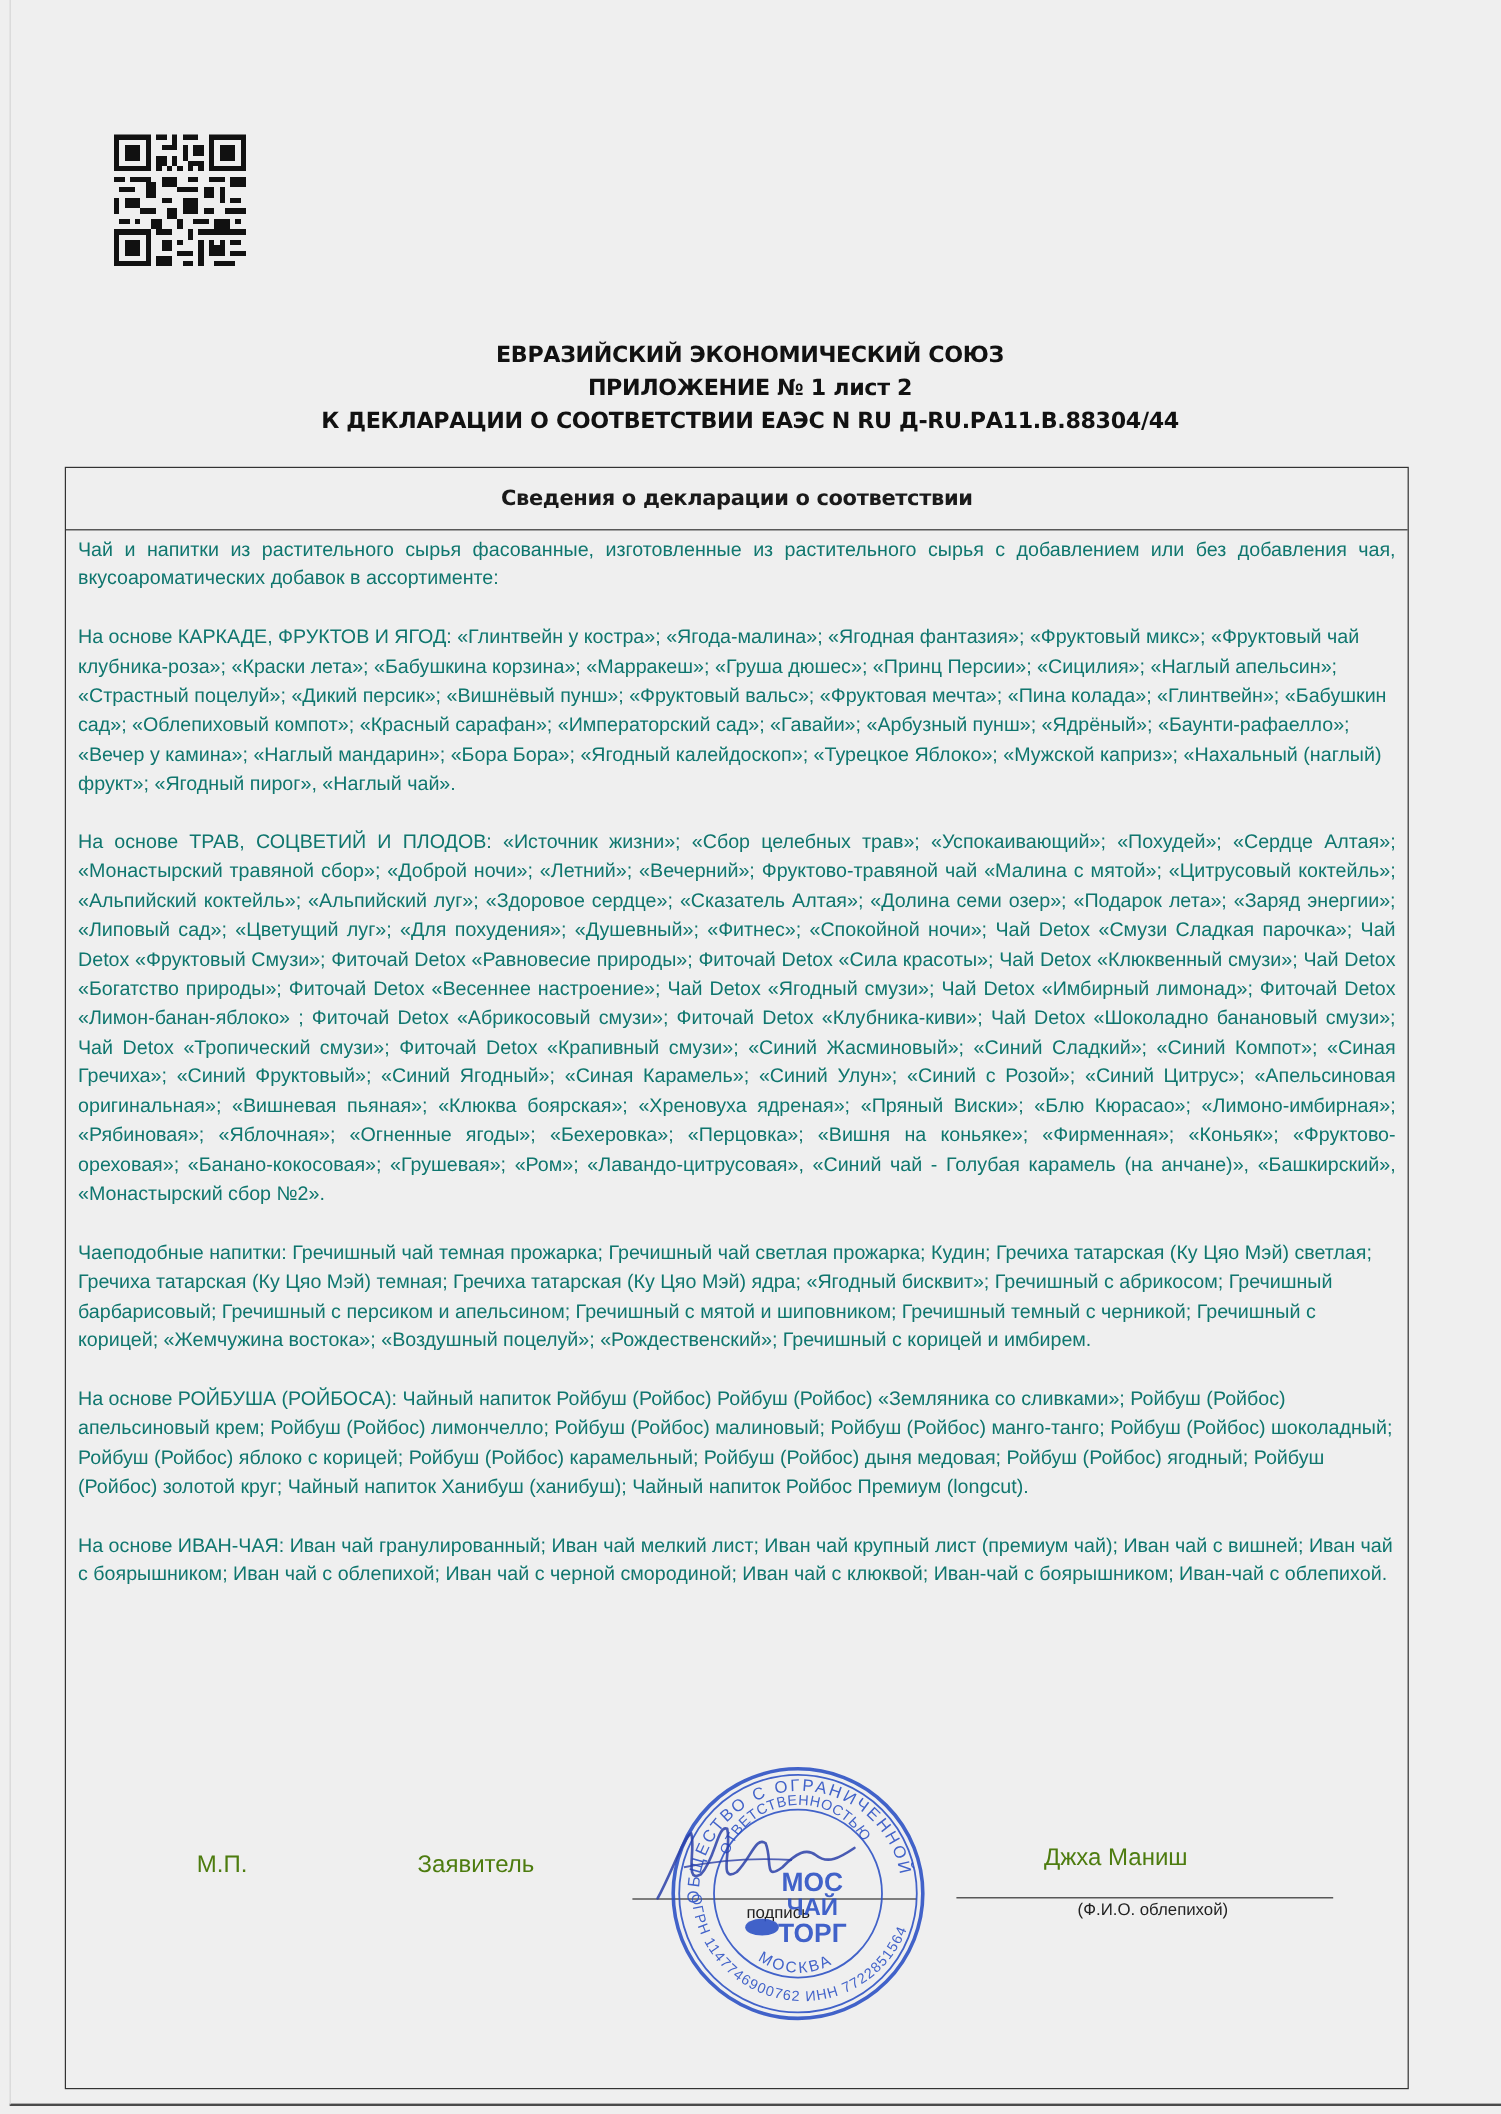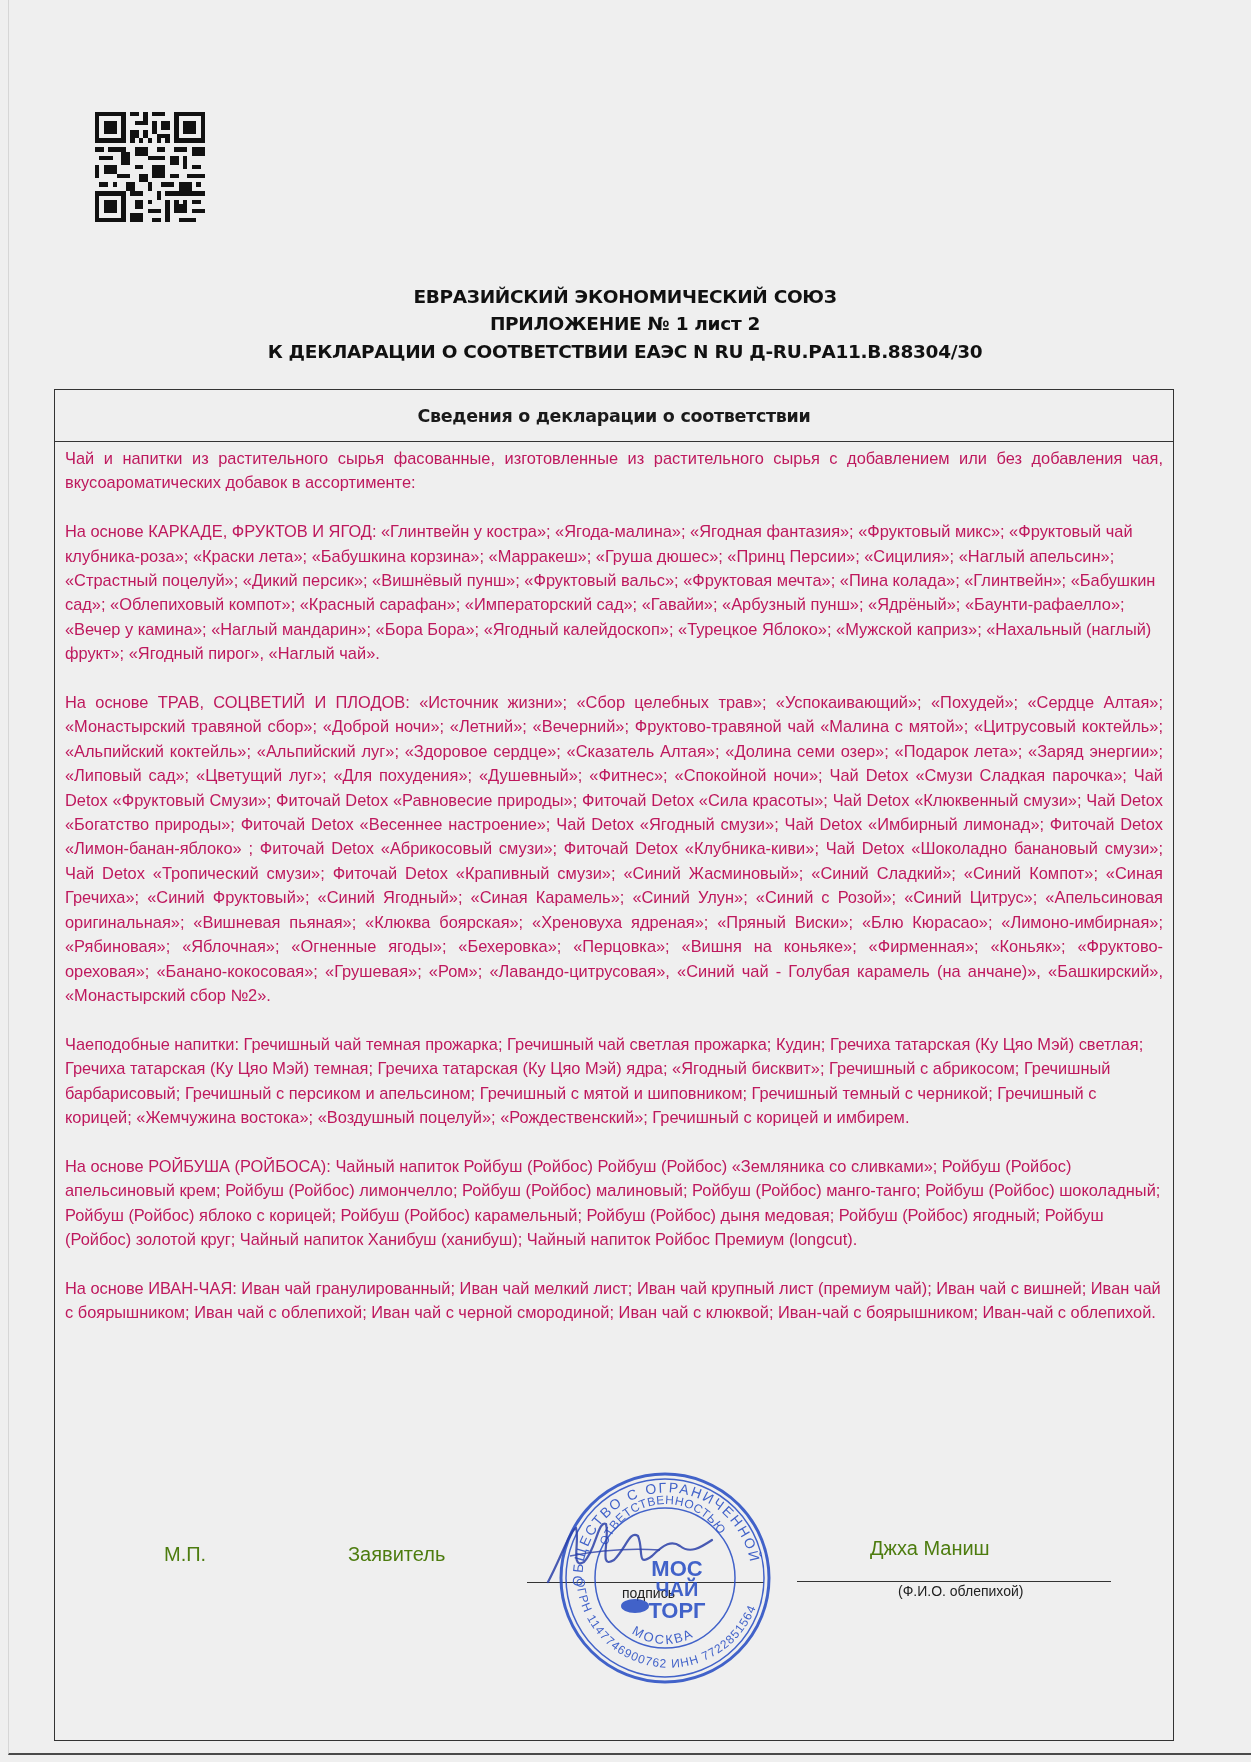--- a/index.html
+++ b/index.html
@@ -32,21 +32,21 @@
     border: 1px solid #333; box-sizing: border-box;
   }
   .table-header {
     height: 52px; border-bottom: 1px solid #333; box-sizing: border-box;
     display: flex; align-items: center; justify-content: center;
     font-family: "DejaVu Sans", sans-serif; font-weight: bold;
     font-size: 17.5px; letter-spacing: -0.3px;
   }
   .table-body {
     padding: 4px 10px 0 10px;
-    font-size: 16.4px; line-height: 24.4px; color: #be185d;
+    font-size: 16.4px; line-height: 24.4px; color: #0f766e;
   }
   .table-body p { margin: 0 0 24.4px 0; text-align: justify; }
   .table-body p.left { text-align: left; }
   .table-body p.last { margin-bottom: 0; }
   .sig {
     position: absolute; font-size: 20px; color: #4d7c0f;
   }
   .mp { left: 164px; top: 1543px; }
   .applicant { left: 348px; top: 1543px; }
   .name { left: 870px; top: 1537px; }
@@ -131,21 +131,21 @@
         <rect x="13" y="24" width="2" height="1"></rect>
         <rect x="22" y="22" width="3" height="1"></rect>
         <rect x="19" y="24" width="4" height="1"></rect>
     </g>
     <rect x="19" y="20" width="1" height="1" fill="#efefef"></rect>
   </svg>
 </div>
 
 <div class="heading h1">ЕВРАЗИЙСКИЙ ЭКОНОМИЧЕСКИЙ СОЮЗ</div>
 <div class="heading h2">ПРИЛОЖЕНИЕ № 1 лист 2</div>
-<div class="heading h3">К ДЕКЛАРАЦИИ О СООТВЕТСТВИИ ЕАЭС N RU Д-RU.РА11.В.88304/30</div>
+<div class="heading h3">К ДЕКЛАРАЦИИ О СООТВЕТСТВИИ ЕАЭС N RU Д-RU.РА11.В.88304/44</div>
 
 <div class="decl-table">
   <div class="table-header">Сведения о декларации о соответствии</div>
   <div class="table-body">
     <p>Чай и напитки из растительного сырья фасованные, изготовленные из растительного сырья с добавлением или без добавления чая, вкусоароматических добавок в ассортименте:</p>
     <p class="left">На основе КАРКАДЕ, ФРУКТОВ И ЯГОД: «Глинтвейн у костра»; «Ягода-малина»; «Ягодная фантазия»; «Фруктовый микс»; «Фруктовый чай клубника-роза»; «Краски лета»; «Бабушкина корзина»; «Марракеш»; «Груша дюшес»; «Принц Персии»; «Сицилия»; «Наглый апельсин»; «Страстный поцелуй»; «Дикий персик»; «Вишнёвый пунш»; «Фруктовый вальс»; «Фруктовая мечта»; «Пина колада»; «Глинтвейн»; «Бабушкин сад»; «Облепиховый компот»; «Красный сарафан»; «Императорский сад»; «Гавайи»; «Арбузный пунш»; «Ядрёный»; «Баунти-рафаелло»; «Вечер у камина»; «Наглый мандарин»; «Бора Бора»; «Ягодный калейдоскоп»; «Турецкое Яблоко»; «Мужской каприз»; «Нахальный (наглый) фрукт»; «Ягодный пирог», «Наглый чай».</p>
     <p>На основе ТРАВ, СОЦВЕТИЙ И ПЛОДОВ: «Источник жизни»; «Сбор целебных трав»; «Успокаивающий»; «Похудей»; «Сердце Алтая»; «Монастырский травяной сбор»; «Доброй ночи»; «Летний»; «Вечерний»; Фруктово-травяной чай «Малина с мятой»; «Цитрусовый коктейль»; «Альпийский коктейль»; «Альпийский луг»; «Здоровое сердце»; «Сказатель Алтая»; «Долина семи озер»; «Подарок лета»; «Заряд энергии»; «Липовый сад»; «Цветущий луг»; «Для похудения»; «Душевный»; «Фитнес»; «Спокойной ночи»; Чай Detox «Смузи Сладкая парочка»; Чай Detox «Фруктовый Смузи»; Фиточай Detox «Равновесие природы»; Фиточай Detox «Сила красоты»; Чай Detox «Клюквенный смузи»; Чай Detox «Богатство природы»; Фиточай Detox «Весеннее настроение»; Чай Detox «Ягодный смузи»; Чай Detox «Имбирный лимонад»; Фиточай Detox «Лимон-банан-яблоко» ; Фиточай Detox «Абрикосовый смузи»; Фиточай Detox «Клубника-киви»; Чай Detox «Шоколадно банановый смузи»; Чай Detox «Тропический смузи»; Фиточай Detox «Крапивный смузи»; «Синий Жасминовый»; «Синий Сладкий»; «Синий Компот»; «Синая Гречиха»; «Синий Фруктовый»; «Синий Ягодный»; «Синая Карамель»; «Синий Улун»; «Синий с Розой»; «Синий Цитрус»; «Апельсиновая оригинальная»; «Вишневая пьяная»; «Клюква боярская»; «Хреновуха ядреная»; «Пряный Виски»; «Блю Кюрасао»; «Лимоно-имбирная»; «Рябиновая»; «Яблочная»; «Огненные ягоды»; «Бехеровка»; «Перцовка»; «Вишня на коньяке»; «Фирменная»; «Коньяк»; «Фруктово-ореховая»; «Банано-кокосовая»; «Грушевая»; «Ром»; «Лавандо-цитрусовая», «Синий чай - Голубая карамель (на анчане)», «Башкирский», «Монастырский сбор №2».</p>
     <p class="left">Чаеподобные напитки: Гречишный чай темная прожарка; Гречишный чай светлая прожарка; Кудин; Гречиха татарская (Ку Цяо Мэй) светлая; Гречиха татарская (Ку Цяо Мэй) темная; Гречиха татарская (Ку Цяо Мэй) ядра; «Ягодный бисквит»; Гречишный с абрикосом; Гречишный барбарисовый; Гречишный с персиком и апельсином; Гречишный с мятой и шиповником; Гречишный темный с черникой; Гречишный с корицей; «Жемчужина востока»; «Воздушный поцелуй»; «Рождественский»; Гречишный с корицей и имбирем.</p>
     <p class="left">На основе РОЙБУША (РОЙБОСА): Чайный напиток Ройбуш (Ройбос) Ройбуш (Ройбос) «Земляника со сливками»; Ройбуш (Ройбос) апельсиновый крем; Ройбуш (Ройбос) лимончелло; Ройбуш (Ройбос) малиновый; Ройбуш (Ройбос) манго-танго; Ройбуш (Ройбос) шоколадный; Ройбуш (Ройбос) яблоко с корицей; Ройбуш (Ройбос) карамельный; Ройбуш (Ройбос) дыня медовая; Ройбуш (Ройбос) ягодный; Ройбуш (Ройбос) золотой круг; Чайный напиток Ханибуш (ханибуш); Чайный напиток Ройбос Премиум (longcut).</p>
     <p class="left">На основе ИВАН-ЧАЯ: Иван чай гранулированный; Иван чай мелкий лист; Иван чай крупный лист (премиум чай); Иван чай с вишней; Иван чай с боярышником; Иван чай с облепихой; Иван чай с черной смородиной; Иван чай с клюквой; Иван-чай с боярышником; Иван-чай с облепихой.</p>

